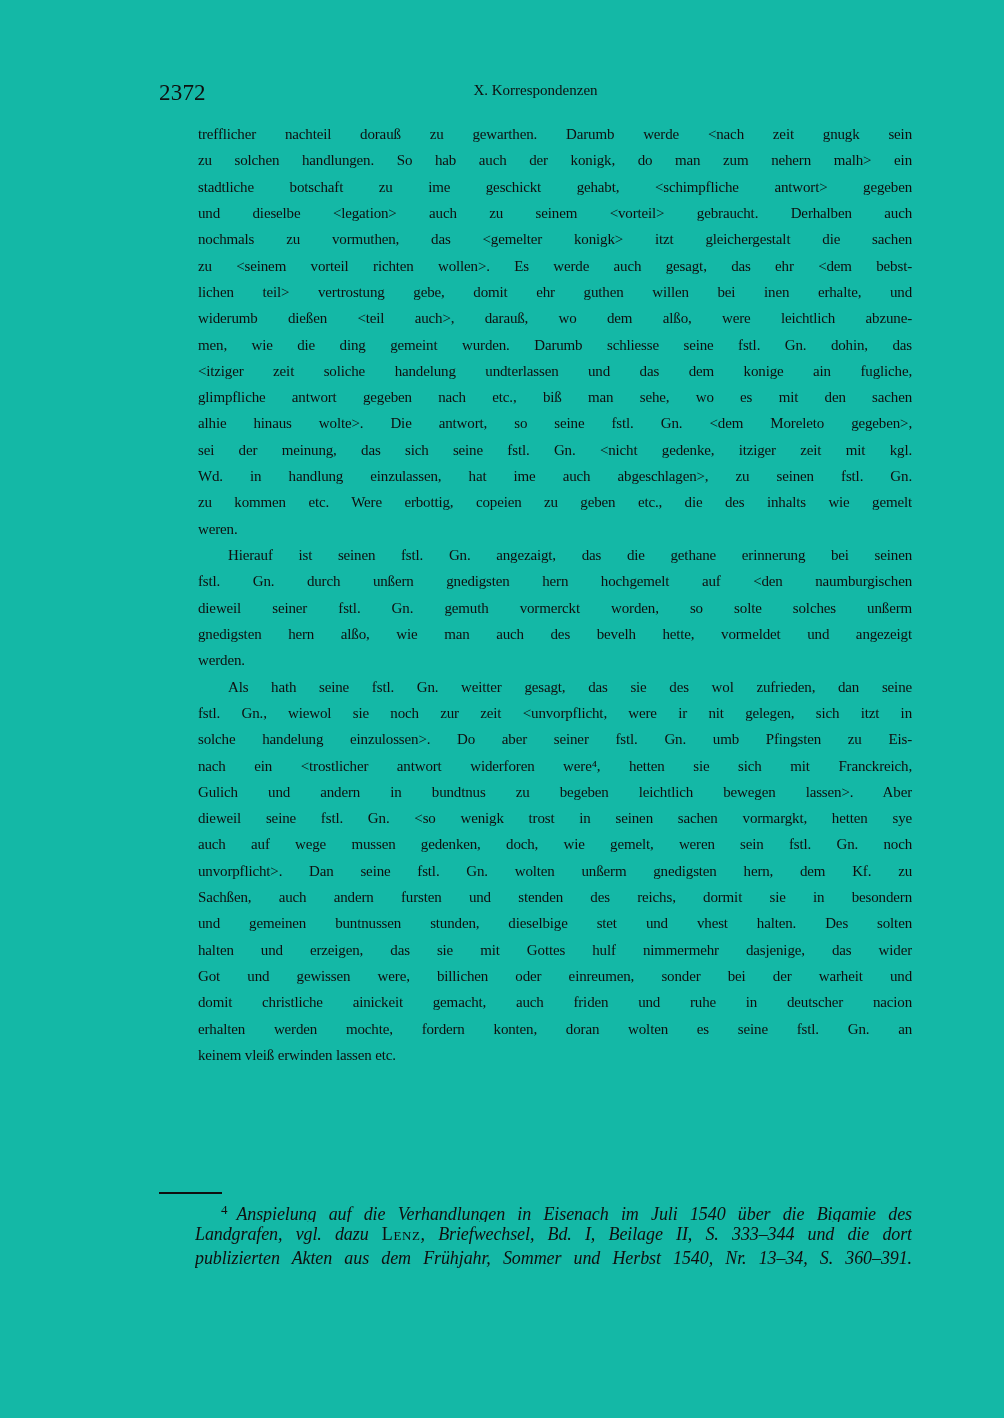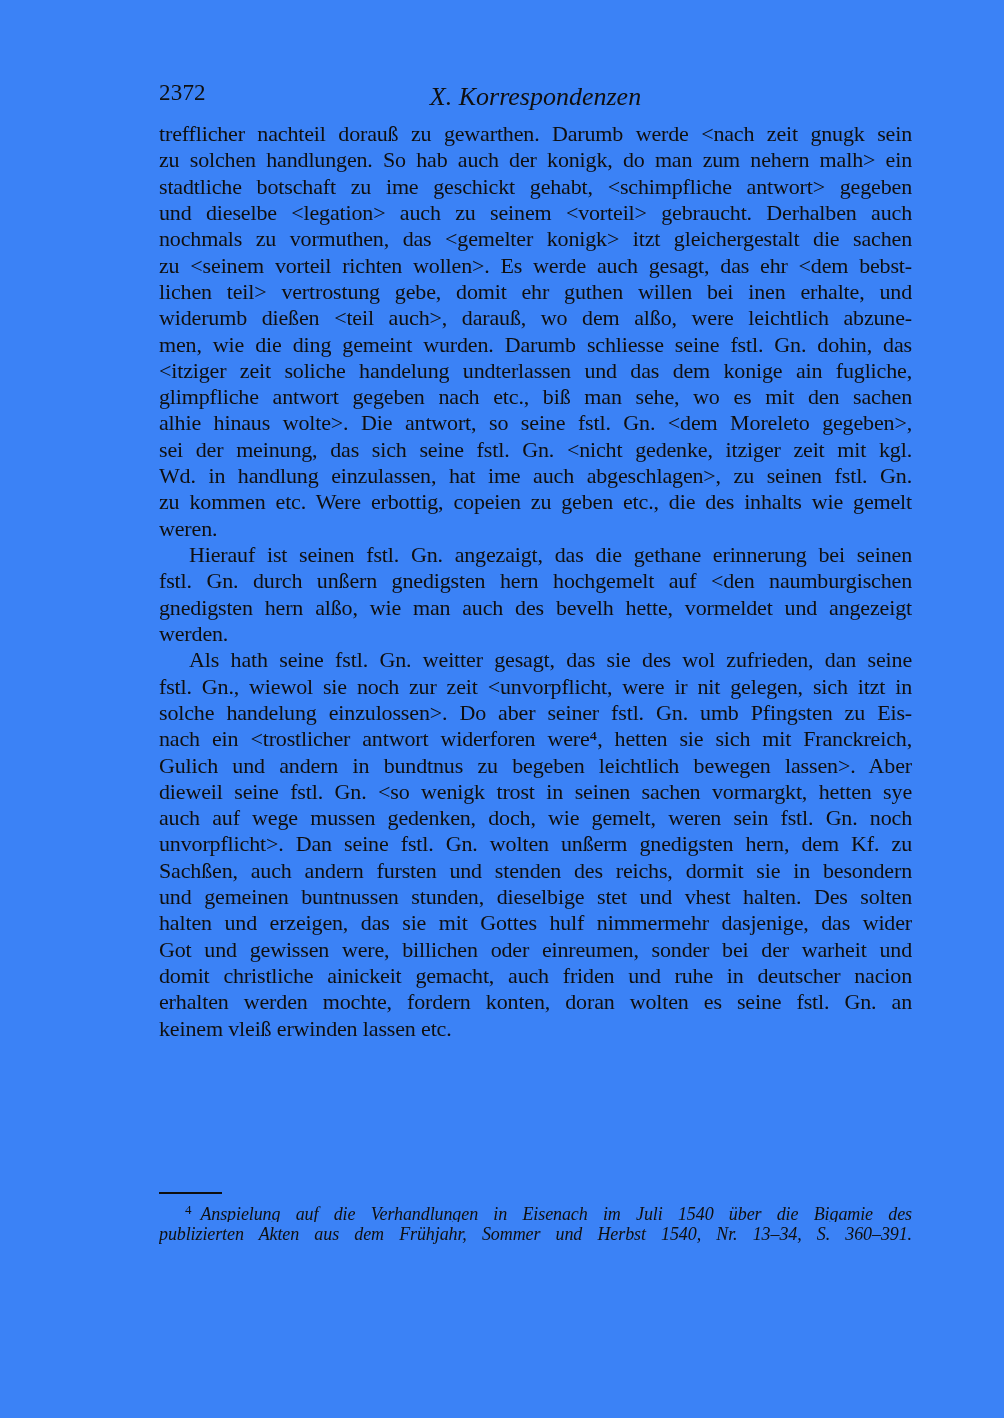--- a/index.html
+++ b/index.html
@@ -1,20 +1,20 @@
 <!DOCTYPE html>
 <html><head>
 <meta charset="utf-8">
 <style>
   html, body { margin: 0; padding: 0; background: #ffffff; }
   .page {
     position: relative;
     width: 1004px;
     height: 1418px;
-    background: #3b82f6;
+    background: #14b8a6;
     color: #0f0f0f;
     font-family: "Liberation Serif", "DejaVu Serif", serif;
     overflow: hidden;
   }
   .runhead {
     position: absolute;
     left: 159px;
     top: 80px;
     width: 753px;
     height: 28px;
@@ -25,38 +25,38 @@
     top: 0;
     font-size: 23px;
     letter-spacing: 0.2px;
   }
   .runtitle {
     position: absolute;
     left: 0;
     top: 2px;
     width: 100%;
     text-align: center;
-    font-size: 26px;
-    font-style: italic;
+    font-size: 15px;
   }
   .bodytext {
     position: absolute;
     left: 159px;
     top: 121px;
     width: 753px;
   }
   .ln {
-    font-size: 22px;
+    font-size: 15px;
     line-height: 26.32px;
     height: 26.32px;
     letter-spacing: -0.15px;
     text-align: justify;
     text-align-last: justify;
     white-space: normal;
     overflow: hidden;
+    margin-left: 39px;
   }
   .ln.first { text-indent: 30px; }
   .ln.last { text-align-last: left; }
   .fnrule {
     position: absolute;
     left: 159px;
     top: 1192px;
     width: 63px;
     border-top: 2px solid #0f0f0f;
   }
@@ -68,20 +68,21 @@
     font-style: italic;
   }
   .fn-ln {
     font-size: 18px;
     line-height: 24.2px;
     height: 24.2px;
     letter-spacing: -0.1px;
     text-align: justify;
     text-align-last: justify;
     overflow: hidden;
+    margin-left: 36px;
   }
   .fn-ln.fn-first { text-indent: 26px; }
   .fn-marker {
     font-style: normal;
     font-size: 13px;
     vertical-align: 6px;
     margin-right: 9px;
   }
   .smallcaps {
     font-style: normal;
@@ -116,20 +117,21 @@
       <div class="ln">alhie hinaus wolte&gt;. Die antwort, so seine fstl. Gn. &lt;dem Moreleto gegeben&gt;,</div>
       <div class="ln">sei der meinung, das sich seine fstl. Gn. &lt;nicht gedenke, itziger zeit mit kgl.</div>
       <div class="ln">Wd. in handlung einzulassen, hat ime auch abgeschlagen&gt;, zu seinen fstl. Gn.</div>
       <div class="ln">zu kommen etc. Were erbottig, copeien zu geben etc., die des inhalts wie gemelt</div>
       <div class="ln last">weren.</div>
     </div>
 
     <div>
       <div class="ln first">Hierauf ist seinen fstl. Gn. angezaigt, das die gethane erinnerung bei seinen</div>
       <div class="ln">fstl. Gn. durch unßern gnedigsten hern hochgemelt auf &lt;den naumburgischen</div>
+      <div class="ln">dieweil seiner fstl. Gn. gemuth vormerckt worden, so solte solches unßerm</div>
       <div class="ln">gnedigsten hern alßo, wie man auch des bevelh hette, vormeldet und angezeigt</div>
       <div class="ln last">werden.</div>
     </div>
 
     <div>
       <div class="ln first">Als hath seine fstl. Gn. weitter gesagt, das sie des wol zufrieden, dan seine</div>
       <div class="ln">fstl. Gn., wiewol sie noch zur zeit &lt;unvorpflicht, were ir nit gelegen, sich itzt in</div>
       <div class="ln">solche handelung einzulossen&gt;. Do aber seiner fstl. Gn. umb Pfingsten zu Eis-</div>
       <div class="ln">nach ein &lt;trostlicher antwort widerforen were⁴, hetten sie sich mit Franckreich,</div>
       <div class="ln">Gulich und andern in bundtnus zu begeben leichtlich bewegen lassen&gt;. Aber</div>
@@ -146,16 +148,19 @@
     </div>
 
   </div>
 
   <div class="fnrule"></div>
 
   <div class="footnote">
     <div class="fn-ln fn-first">
       <span class="fn-marker">4</span><span>Anspielung auf die Verhandlungen in Eisenach im Juli 1540 über die Bigamie des</span>
     </div>
+    <div class="fn-ln">
+      <span>Landgrafen, vgl. dazu </span><span class="smallcaps">Lenz</span><span>, Briefwechsel, Bd. I, Beilage II, S. 333–344 und die dort</span>
+    </div>
     <div class="fn-ln">publizierten Akten aus dem Frühjahr, Sommer und Herbst 1540, Nr. 13–34, S. 360–391.</div>
   </div>
 
 </div>
 
 </body></html>

